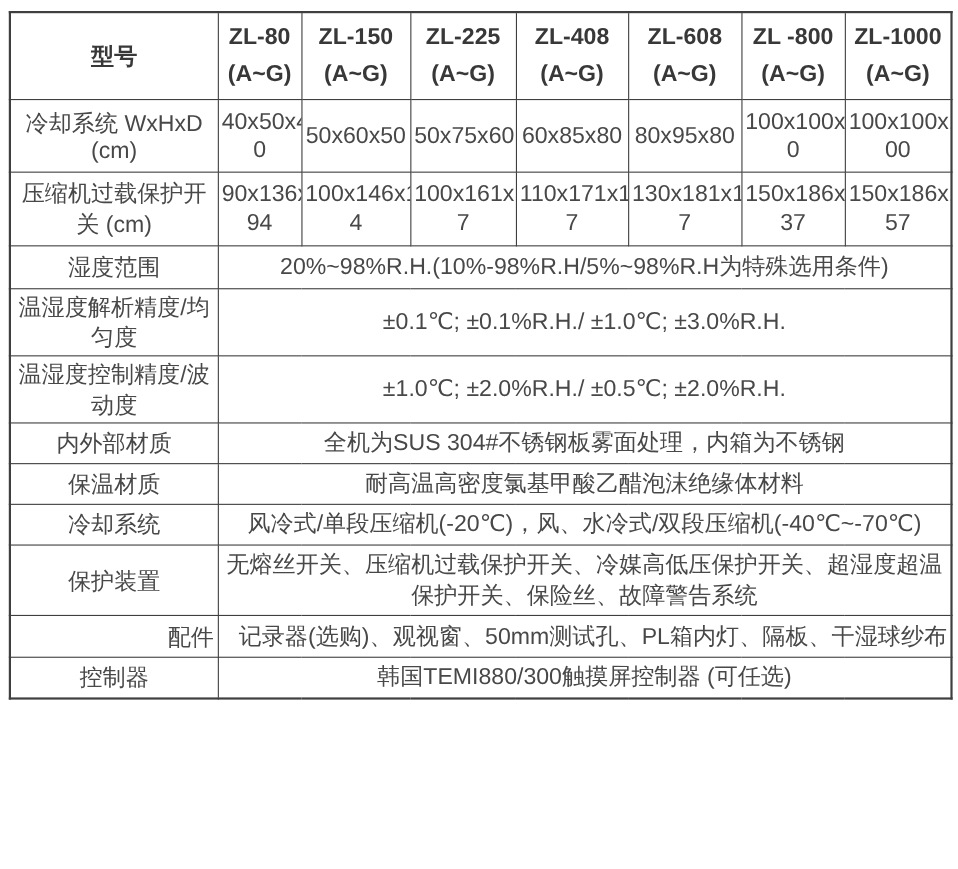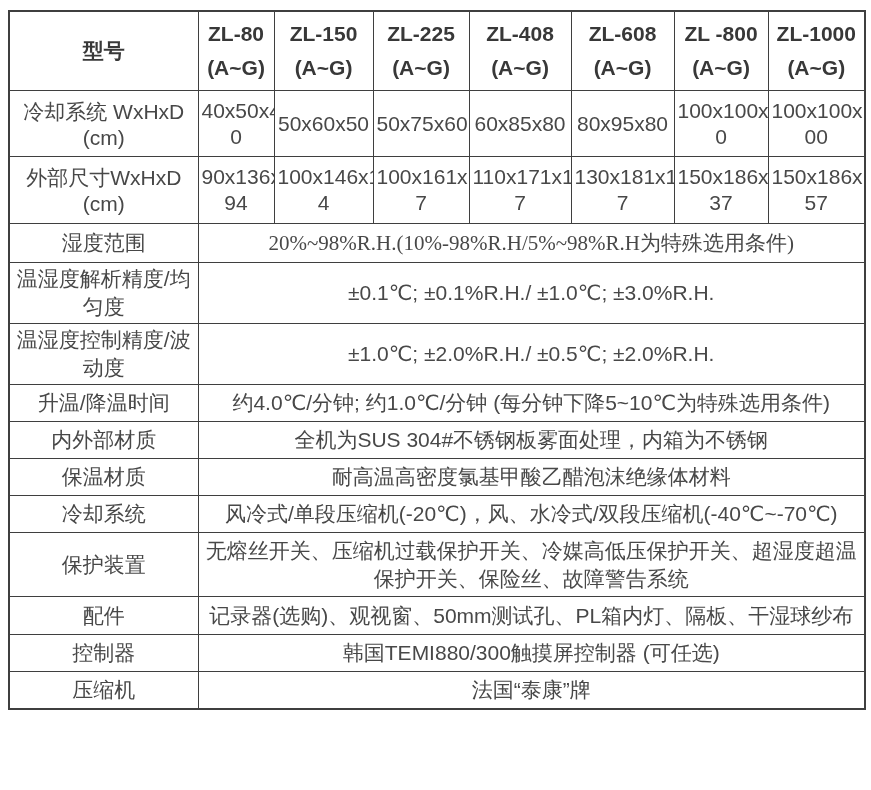--- a/index.html
+++ b/index.html
@@ -24,23 +24,23 @@
   .spec-table td{
     border:1px solid var(--border);
     text-align:center;vertical-align:middle;
     color:var(--text);font-size:21px;
     padding:2px 3px;overflow:hidden;
   }
   tr.r-header td{height:74px;font-weight:bold;color:var(--header-text);}
   tr.r-dim1 td{height:61px;}
   tr.r-dim2 td{height:62px;}
   tr.rh65 td{height:59px;}
-  tr.rh40 td{height:34px;font-family:Liberation Serif, serif;}
+  tr.rh40 td{height:34px;}
   tr.rh38 td{height:32px;}
-  tr.rh39 td{height:33px;}
+  tr.rh39 td{height:33px;text-align:right;}
   .model-line{line-height:20px;}
   .model-name{margin-bottom:14px;}
   .wrap{white-space:pre-line;line-height:26px;}
   .val{line-height:28px;white-space:pre-line;}
   .val-flow{line-height:28px;padding:0 10px;}
   .row-label{color:var(--text);}
 </style>
 </head>
 <body>
 
@@ -97,21 +97,21 @@
     <td class="wrap">50x75x60</td>
     <td class="wrap">60x85x80</td>
     <td class="wrap">80x95x80</td>
     <td class="wrap">100x100x8
 0</td>
     <td class="wrap">100x100x1
 00</td>
   </tr>
 
   <tr class="r-dim2">
-    <td class="row-label">外部尺寸WxHxD (cm)</td>
+    <td class="row-label">压缩机过载保护开关 (cm)</td>
     <td class="wrap">90x136x
 94</td>
     <td class="wrap">100x146x10
 4</td>
     <td class="wrap">100x161x11
 7</td>
     <td class="wrap">110x171x13
 7</td>
     <td class="wrap">130x181x13
 7</td>
@@ -127,24 +127,20 @@
   </tr>
   <tr class="rh38">
     <td class="row-label">温湿度解析精度/均匀度</td>
     <td colspan="7" class="val">±0.1℃; ±0.1%R.H./ ±1.0℃; ±3.0%R.H.</td>
   </tr>
   <tr class="rh38">
     <td class="row-label">温湿度控制精度/波动度</td>
     <td colspan="7" class="val">±1.0℃; ±2.0%R.H./ ±0.5℃; ±2.0%R.H.</td>
   </tr>
   <tr class="rh38">
-    <td class="row-label">升温/降温时间</td>
-    <td colspan="7" class="val">约4.0℃/分钟; 约1.0℃/分钟 (每分钟下降5~10℃为特殊选用条件)</td>
-  </tr>
-  <tr class="rh38">
     <td class="row-label">内外部材质</td>
     <td colspan="7" class="val">全机为SUS 304#不锈钢板雾面处理，内箱为不锈钢</td>
   </tr>
   <tr class="rh38">
     <td class="row-label">保温材质</td>
     <td colspan="7" class="val">耐高温高密度氯基甲酸乙醋泡沫绝缘体材料</td>
   </tr>
   <tr class="rh38">
     <td class="row-label">冷却系统</td>
     <td colspan="7" class="val">风冷式/单段压缩机(-20℃)，风、水冷式/双段压缩机(-40℃~-70℃)</td>
@@ -154,18 +150,14 @@
     <td colspan="7" class="val-flow">无熔丝开关、压缩机过载保护开关、冷媒高低压保护开关、超湿度超温保护开关、保险丝、故障警告系统</td>
   </tr>
   <tr class="rh39">
     <td class="row-label">配件</td>
     <td colspan="7" class="val">记录器(选购)、观视窗、50mm测试孔、PL箱内灯、隔板、干湿球纱布</td>
   </tr>
   <tr class="rh38">
     <td class="row-label">控制器</td>
     <td colspan="7" class="val">韩国TEMI880/300触摸屏控制器 (可任选)</td>
   </tr>
-  <tr class="rh38">
-    <td class="row-label">压缩机</td>
-    <td colspan="7" class="val">法国“泰康”牌</td>
-  </tr>
 </tbody>
   </table>
 
 </body></html>

